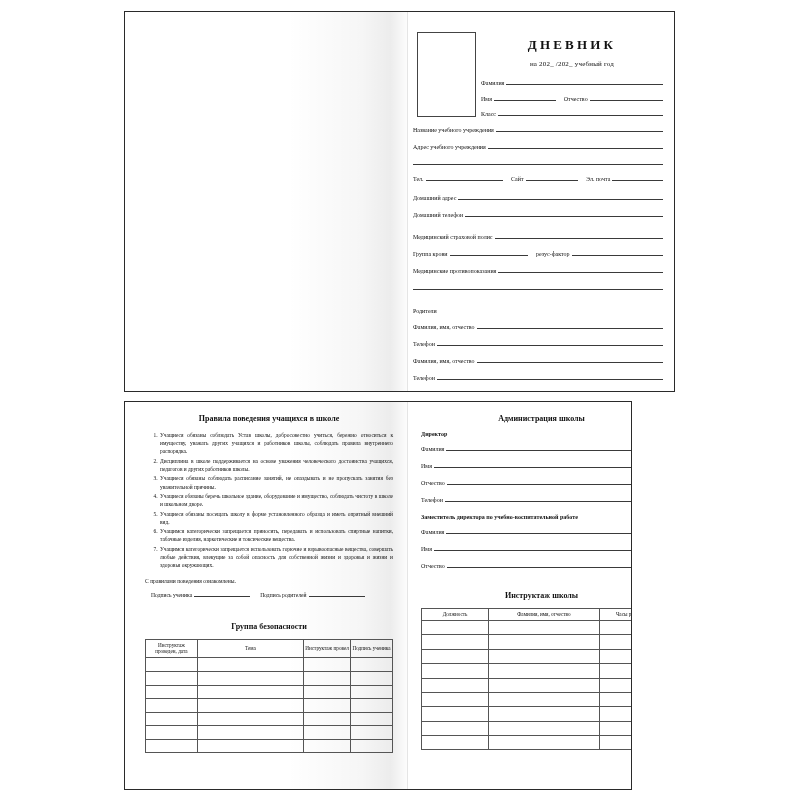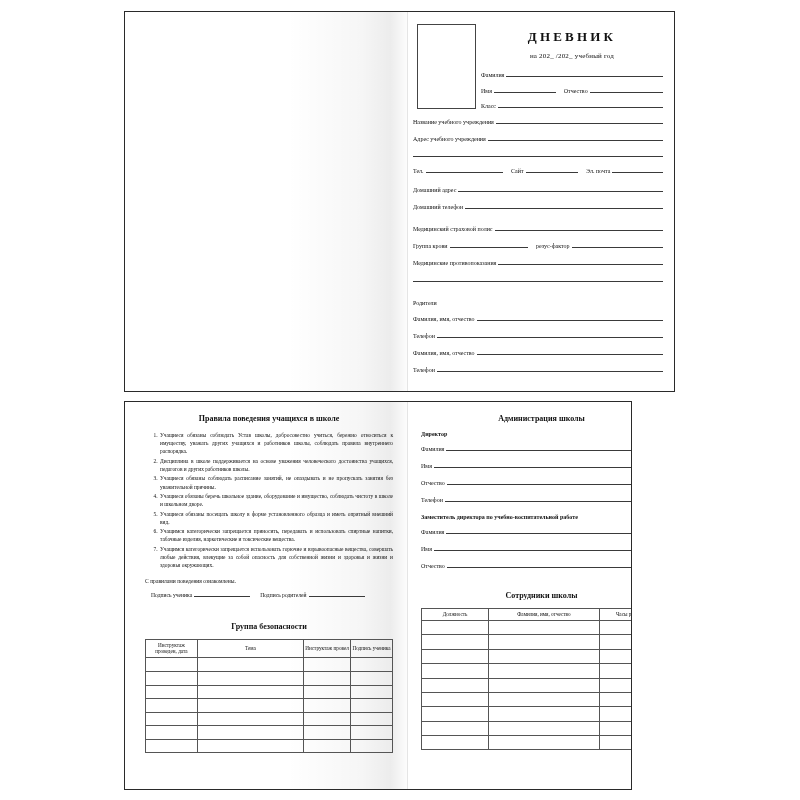--- a/index.html
+++ b/index.html
@@ -37,21 +37,21 @@
   }
   .page-half { position: absolute; top: 0; bottom: 0; }
 
   
   .fld { display: flex; align-items: baseline; width: 100%; margin: 0; }
   .fld .lab { white-space: nowrap; flex: 0 0 auto; }
   .rule { flex: 1 1 auto; border-bottom: 0.9px solid #3a3a3a; height: 0.75em; margin-left: 2px; }
   .rule.solo { margin-left: 0; }
 
   
-  #title-page { position: absolute; left: 282px; top: 0; width: 269px; height: 100%; padding: 12px 13px 0 6px; }
+  #title-page { position: absolute; left: 282px; top: 8px; width: 269px; height: 100%; padding: 12px 13px 0 6px; }
   #photo-box {
     position: absolute; left: 10px; top: 12px;
     width: 59px; height: 85px;
     border: 1px solid #444; background: #fff;
   }
   #title-head { margin-left: 68px; text-align: center; padding-top: 5px; }
   #doc-title {
     font-weight: bold; font-size: 13px; letter-spacing: 3.2px;
     font-family: "Liberation Serif", "DejaVu Serif", serif;
   }
@@ -358,21 +358,21 @@
         <div class="fld">
           <span class="lab">Имя</span>
           <span class="rule"></span>
         </div>
         <div class="fld">
           <span class="lab">Отчество</span>
           <span class="rule"></span>
         </div>
       </div>
 
-      <div class="sec-title" id="staff-title">Сотрудники школы</div>
+      <div class="sec-title" id="staff-title">Инструктаж школы</div>
 
       <table class="grid" id="staff-table">
         <thead>
           <tr>
             <th class="c0">Должность</th>
             <th class="c1">Фамилия, имя, отчество</th>
             <th class="c2">Часы работы</th>
           </tr>
         </thead>
         <tbody id="staff-body">

